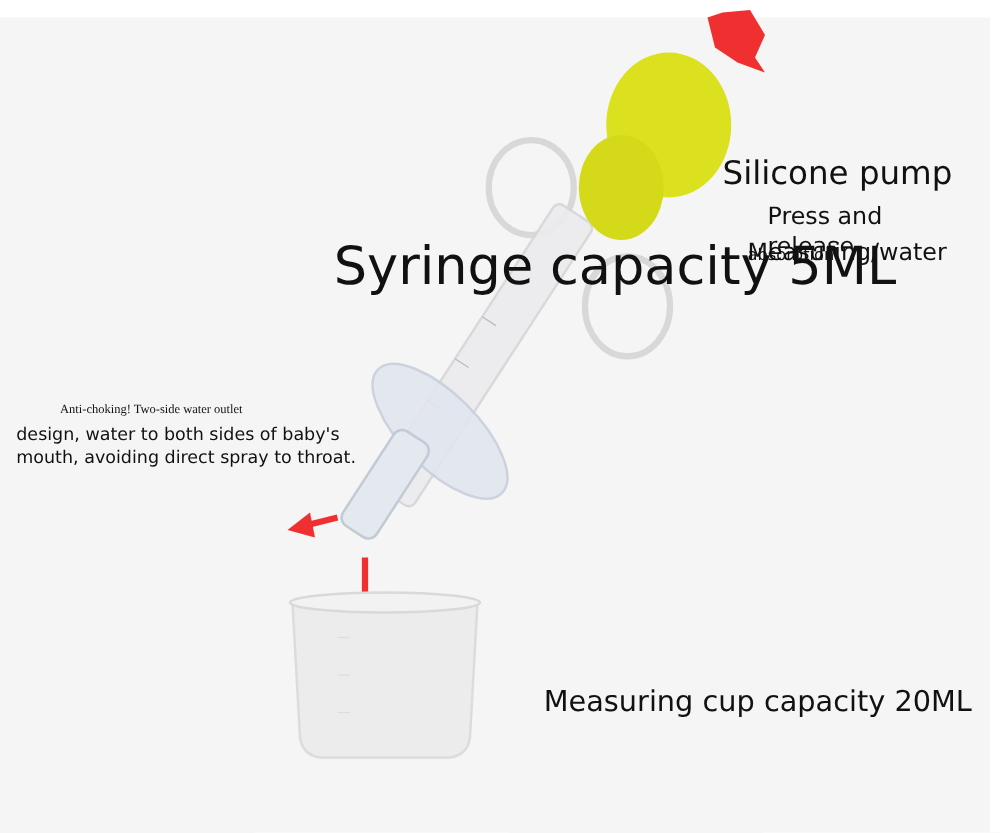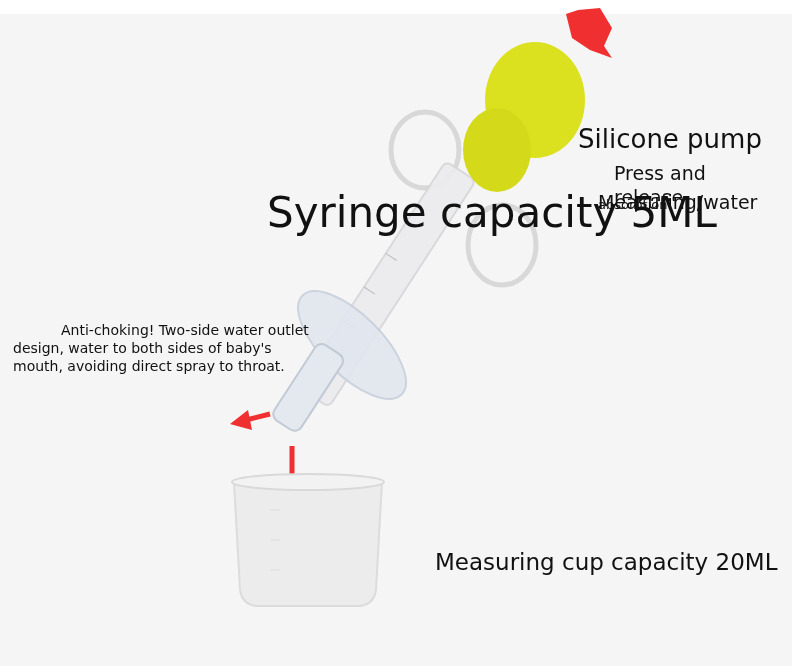--- a/index.html
+++ b/index.html
@@ -53,16 +53,16 @@
     <line x1="270" y1="540" x2="280" y2="540" stroke="#ddd"></line>
     <line x1="270" y1="570" x2="280" y2="570" stroke="#ddd"></line>
   </g>
 </svg>
 
 <div class="txt" style="left:578px;top:84px;font-size:26px;margin-top:40px;">Silicone pump</div>
 <div class="txt" style="left:614px;top:148px;font-size:19px;width:100px;white-space:normal;line-height:24px;height:40px;overflow:hidden;margin-top:13px;">Press and release</div>
 <div class="txt" style="left:598px;top:191px;font-size:19px;">Measuring/water</div>
 <div class="txt" style="left:598px;top:197px;font-size:13px;">absorption</div>
 <div class="txt" style="left:267px;top:188px;font-size:42px;">Syringe capacity 5ML</div>
-<div class="txt" style="left:61px;top:322px;font-size:14px;">Anti-choking! Two-side water outlet</div>
+<div class="txt" style="left:48px;top:322px;font-size:10px;font-family:Liberation Serif, serif;">Anti-choking! Two-side water outlet</div>
 <div class="txt" style="left:13px;top:340px;font-size:14px;">design, water to both sides of baby's</div>
 <div class="txt" style="left:13px;top:358px;font-size:14px;">mouth, avoiding direct spray to throat.</div>
 <div class="txt" style="left:388px;top:549px;font-size:23px;margin-left:47px;">Measuring cup capacity 20ML</div>
 
 </body></html>

